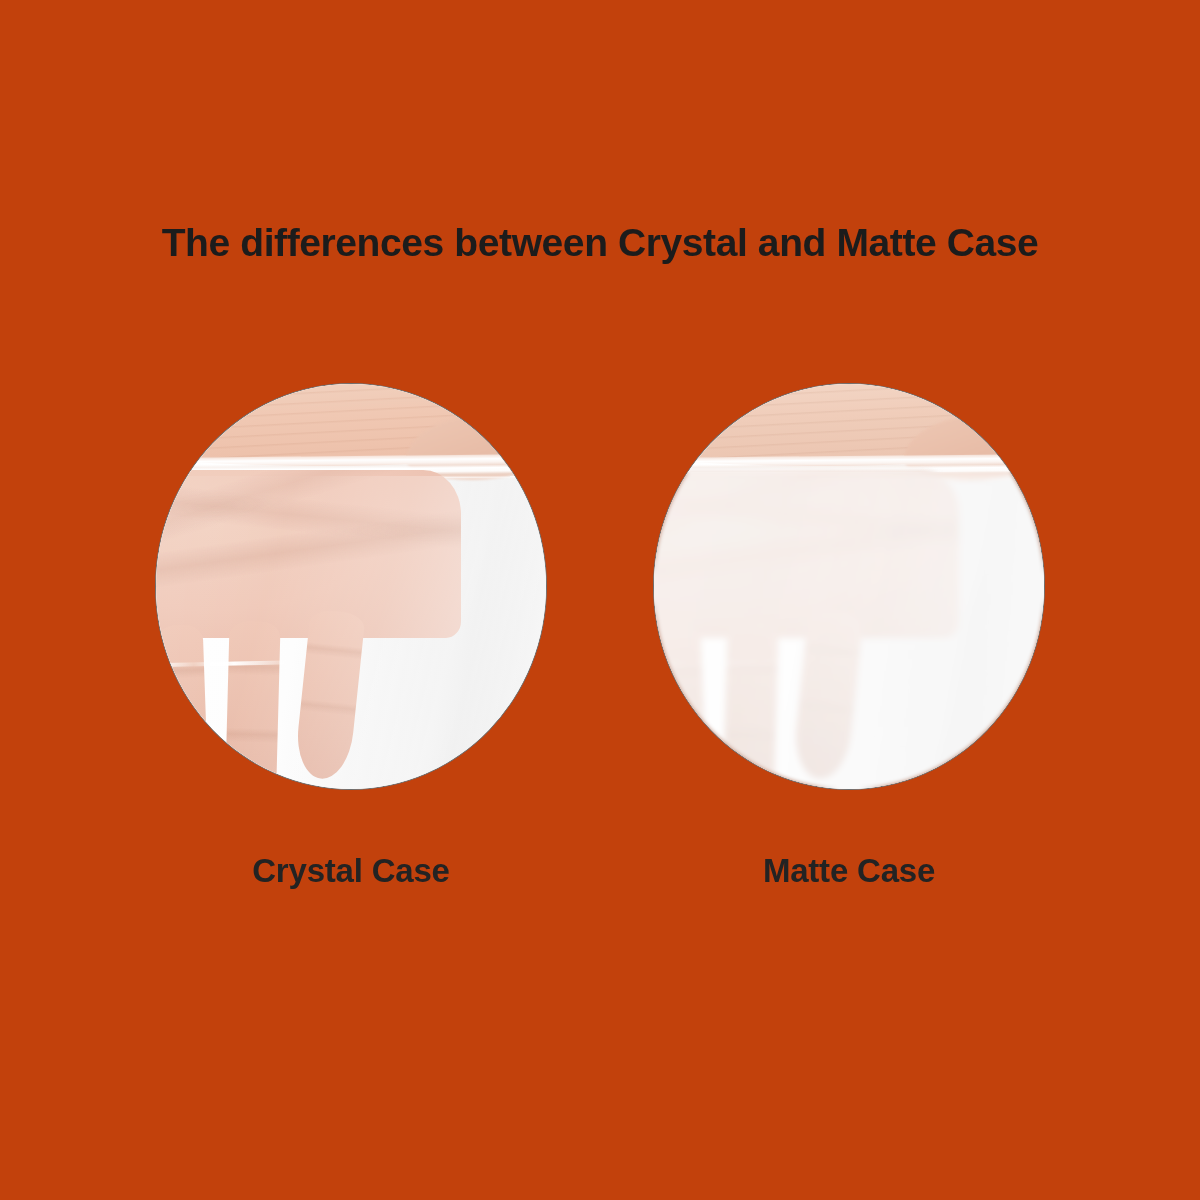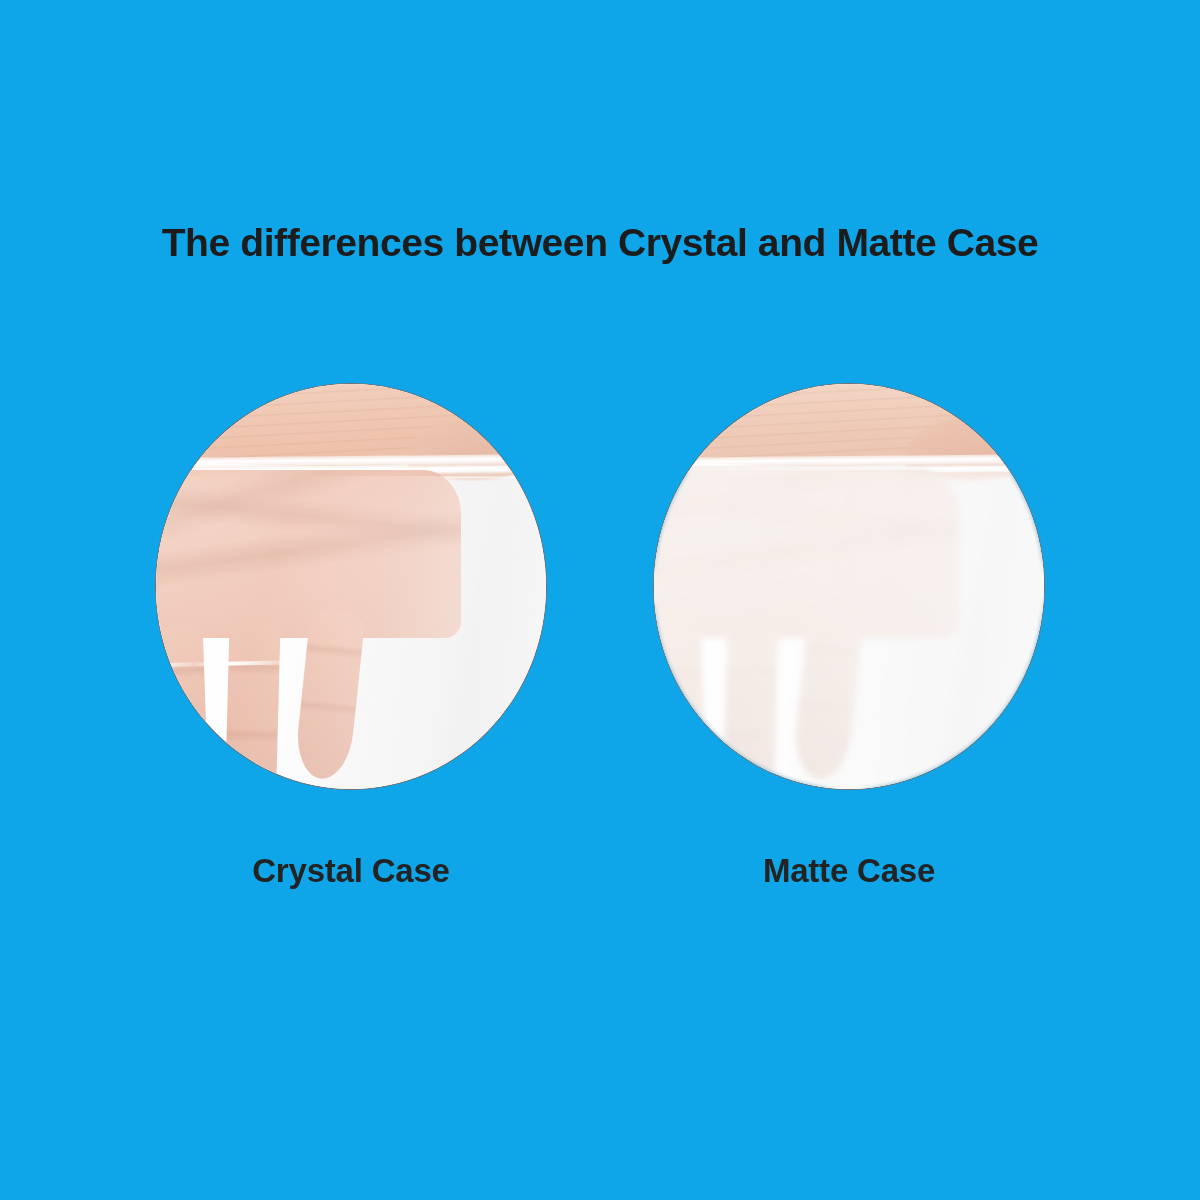--- a/index.html
+++ b/index.html
@@ -13,21 +13,21 @@
     height: 1200px;
     font-family: "Liberation Sans", "DejaVu Sans", sans-serif;
     position: relative;
     overflow: hidden;
     -webkit-font-smoothing: antialiased;
   }
 
   .page {
     position: absolute;
     inset: 0;
-    background: #0ea5e9;
+    background: #c2410c;
   }
 
   
   .title {
     position: absolute;
     left: 0;
     right: 0;
     top: 222px;
     text-align: center;
     font-size: 39px;

